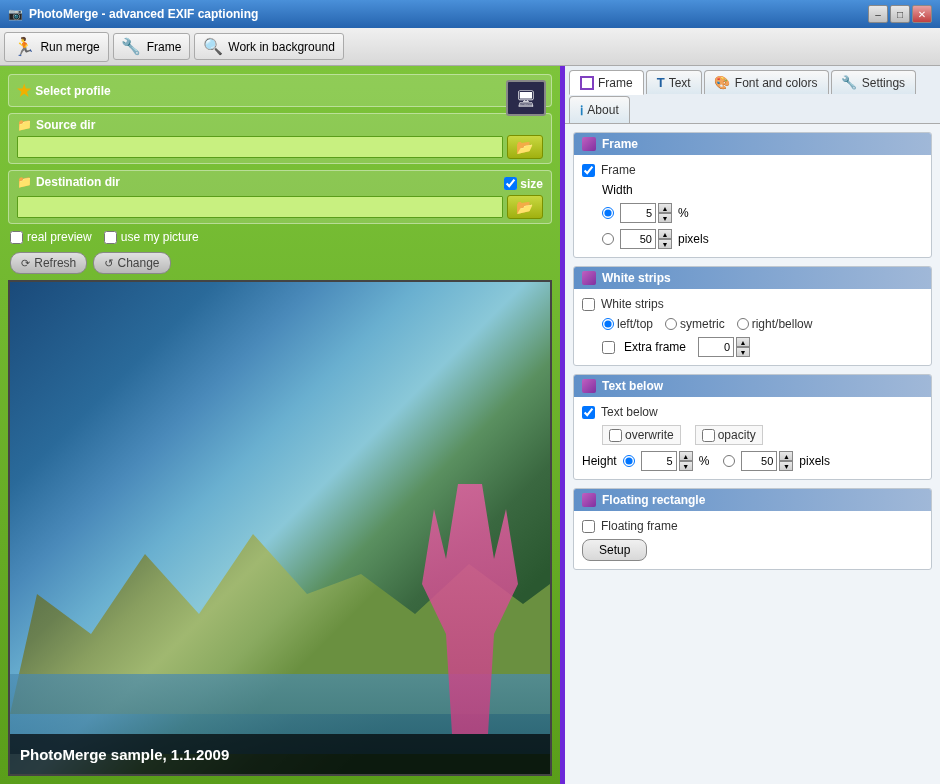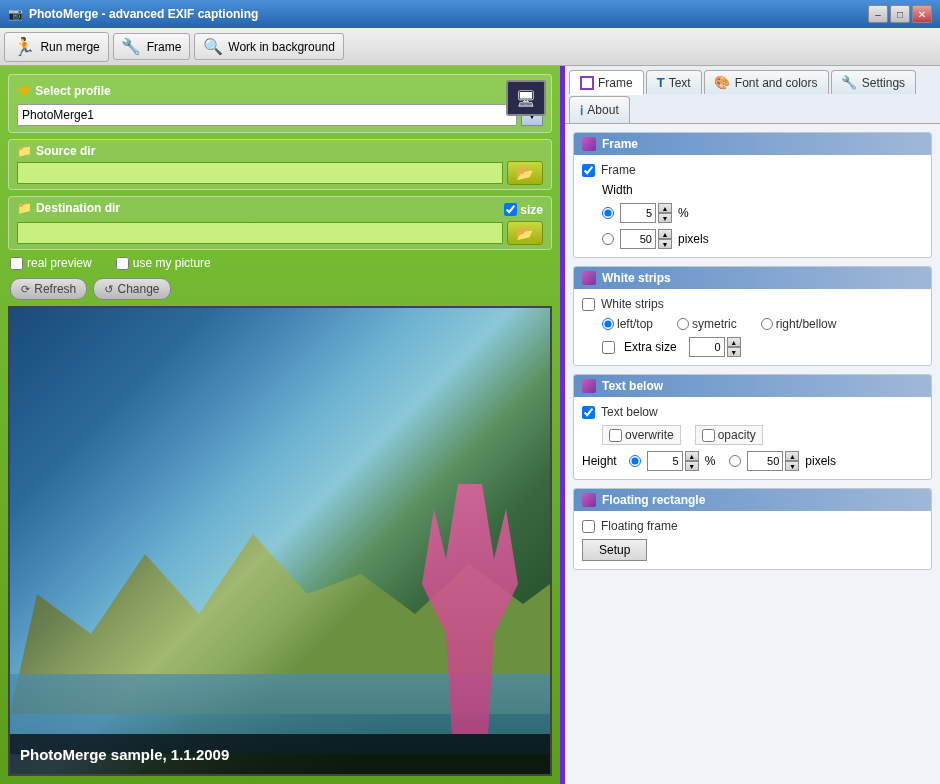--- a/index.html
+++ b/index.html
@@ -100,21 +100,21 @@
       width: 36px; height: 24px; background: linear-gradient(to bottom, #c8d840, #a0b010);
       border: 1px solid #7a9000; border-radius: 3px; cursor: pointer;
       display: flex; align-items: center; justify-content: center; font-size: 14px;
     }
 
     
     .dest-header { display: flex; align-items: center; justify-content: space-between; margin-bottom: 3px; }
     .auto-check { display: flex; align-items: center; gap: 3px; color: white; font-weight: bold; }
 
     
-    .controls-row { display: flex; align-items: flex-start; gap: 24px; padding: 0 2px; }
+    .controls-row { display: flex; align-items: flex-start; gap: 12px; padding: 0 2px; }
     .checkbox-label { display: flex; align-items: center; gap: 4px; color: white; cursor: pointer; }
     .refresh-change { display: flex; gap: 6px; margin-top: 2px; padding: 0 2px; }
     .round-btn {
       display: flex; align-items: center; gap: 4px; padding: 3px 10px;
       background: linear-gradient(to bottom, #e0e0e0, #b8b8b8);
       border: 1px solid #888; border-radius: 10px; cursor: pointer; font-size: 12px; color: #444;
     }
 
     
     .preview-container {
@@ -224,21 +224,21 @@
     }
     .spinner-btns { display: flex; flex-direction: column; }
     .spinner-btn {
       width: 14px; height: 10px; background: linear-gradient(to bottom, #e8e8e8, #d0d0d0);
       border: 1px solid #888; cursor: pointer; display: flex; align-items: center;
       justify-content: center; font-size: 7px; line-height: 1;
     }
 
     .indent { padding-left: 20px; }
 
-    .radio-group { display: flex; align-items: flex-end; gap: 24px; }
+    .radio-group { display: flex; align-items: flex-end; gap: 12px; }
 
     
     .right-content::-webkit-scrollbar { width: 16px; }
     .right-content::-webkit-scrollbar-track { background: #e0e8f0; }
     .right-content::-webkit-scrollbar-thumb { background: linear-gradient(to right, #c0ccd8, #a0aab8); border: 1px solid #8898a8; }
   </style>
 </head>
 <body>
 
 <div class="title-bar">
@@ -269,24 +269,20 @@
 </div>
 
 <div class="main-content">
 
   <div class="left-panel">
 
     <div class="profile-section">
       <div class="profile-label">
         <span style="color:#f0b000; font-size:16px;">★</span>
         <span>Select profile</span>
-      </div>
-      <div class="profile-row">
-        <input class="profile-input" type="text" value="PhotoMerge1" style="">
-        <div class="profile-dropdown-btn">▼</div>
       </div>
       <div class="monitor-btn">
         <span style="color:white; font-size:16px;">🖥</span>
       </div>
     </div>
 
     <div class="dir-section">
       <div class="dir-label">
         <span>📁</span>
         <span>Source dir</span>
@@ -441,21 +437,21 @@
               <input type="radio" name="ws_pos" style="">
               <span>symetric</span>
             </label>
             <label style="display:flex;align-items:center;gap:3px;">
               <input type="radio" name="ws_pos" style="">
               <span>right/bellow</span>
             </label>
           </div>
           <div class="form-row indent">
             <input type="checkbox" style="">
-            <span style="margin-left:3px;margin-right:6px;">Extra size</span>
+            <span style="margin-left:3px;margin-right:6px;">Extra frame</span>
             <div class="spinner-group">
               <input class="spinner-input" type="text" value="0" style="">
               <div class="spinner-btns">
                 <div class="spinner-btn">▲</div>
                 <div class="spinner-btn">▼</div>
               </div>
             </div>
           </div>
         </div>
       </div>
@@ -474,21 +470,21 @@
             <label style="display:flex;align-items:center;gap:3px;border:1px solid #ccc;padding:2px 6px;background:#f8f8f8;">
               <input type="checkbox" style="">
               <span>overwrite</span>
             </label>
             <label style="display:flex;align-items:center;gap:3px;border:1px solid #ccc;padding:2px 6px;background:#f8f8f8;">
               <input type="checkbox" style="">
               <span>opacity</span>
             </label>
           </div>
           <div class="form-row">
-            <span style="margin-right:6px;">Height</span>
+            <span style="">Height</span>
             <input type="radio" name="tb_unit" checked="" style="">
             <div class="spinner-group">
               <input class="spinner-input" type="text" value="5" style="">
               <div class="spinner-btns">
                 <div class="spinner-btn">▲</div>
                 <div class="spinner-btn">▼</div>
               </div>
             </div>
             <span style="margin-right:8px;">%</span>
             <input type="radio" name="tb_unit" style="">
@@ -508,21 +504,21 @@
         <div class="section-header">
           <div class="section-header-icon"></div>
           <span>Floating rectangle</span>
         </div>
         <div class="section-body">
           <div class="form-row">
             <input type="checkbox" style="">
             <label>Floating frame</label>
           </div>
           <div class="form-row">
-            <button style="padding:3px 16px;background:linear-gradient(to bottom,#f0f0f0,#d8d8d8);border:1px solid #888;border-radius:0;cursor:pointer;font-size:12px;">Setup</button>
+            <button style="padding:3px 16px;background:linear-gradient(to bottom,#f0f0f0,#d8d8d8);border:1px solid #888;border-radius:8px;cursor:pointer;font-size:12px;">Setup</button>
           </div>
         </div>
       </div>
 
     </div>
 
   </div>
 
 </div>
 

